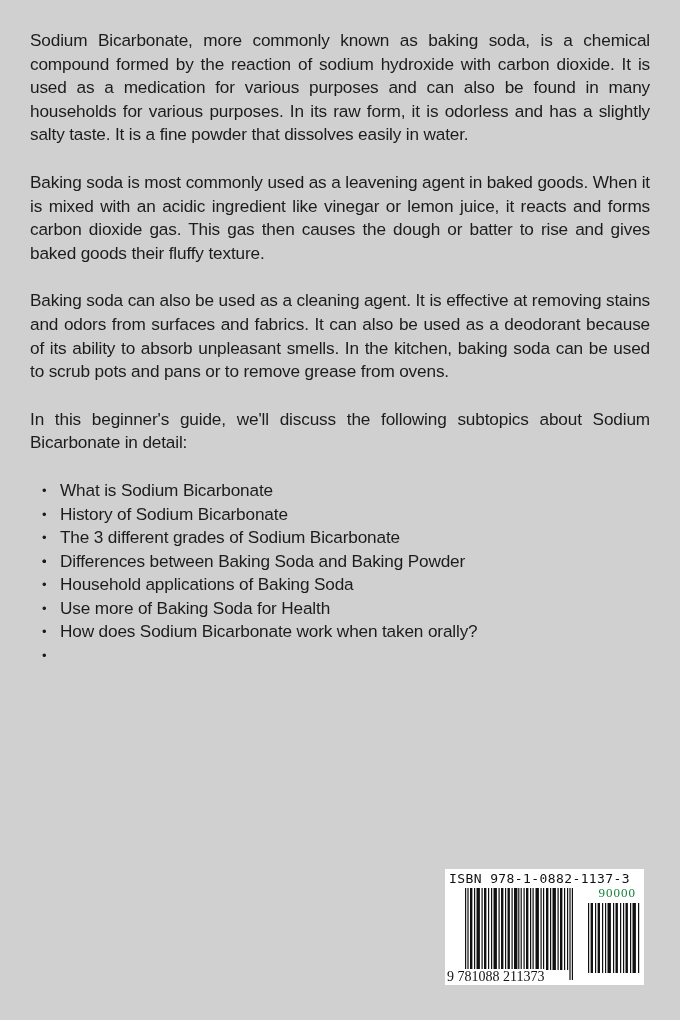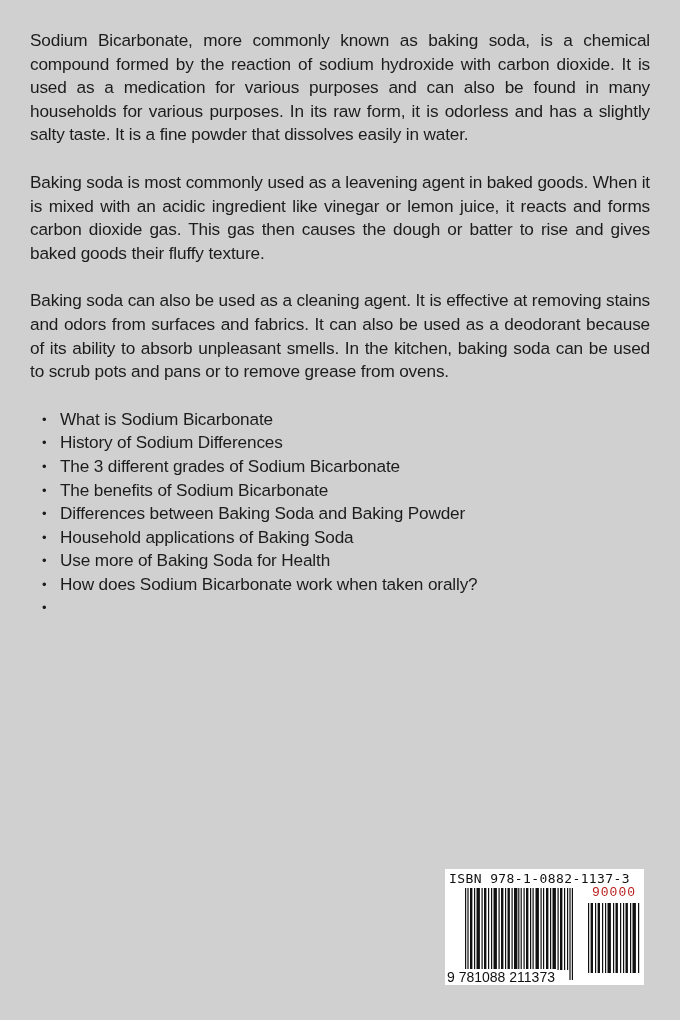--- a/index.html
+++ b/index.html
@@ -62,30 +62,30 @@
       font-family: "DejaVu Sans Mono", monospace;
       font-size: 13px;
       letter-spacing: 0.4px;
       color: #111;
       white-space: nowrap;
     }
     .price-text {
       position: absolute;
       right: 8px;
       top: 16px;
-      font-family: Liberation Mono, monospace;
+      font-family: Liberation Serif, serif;
       font-size: 13px;
       letter-spacing: 1px;
-      color: #b91c1c;
+      color: #15803d;
     }
     .ean-digits {
       position: absolute;
       left: 2px;
       bottom: 0px;
-      font-family: Liberation Sans, sans-serif;
+      font-family: Liberation Serif, serif;
       font-size: 14px;
       color: #111;
       white-space: nowrap;
       background: #fff;
       padding-right: 2px;
     }
     .bars-main {
       position: absolute;
       left: 20px;
       top: 19px;
@@ -100,26 +100,27 @@
       height: 70px;
     }
   </style>
 </head>
 <body>
 
 <div class="content">
   <p class="para">Sodium Bicarbonate, more commonly known as baking soda, is a chemical compound formed by the reaction of sodium hydroxide with carbon dioxide. It is used as a medication for various purposes and can also be found in many households for various purposes. In its raw form, it is odorless and has a slightly salty taste. It is a fine powder that dissolves easily in water.</p>
   <p class="para">Baking soda is most commonly used as a leavening agent in baked goods. When it is mixed with an acidic ingredient like vinegar or lemon juice, it reacts and forms carbon dioxide gas. This gas then causes the dough or batter to rise and gives baked goods their fluffy texture.</p>
   <p class="para">Baking soda can also be used as a cleaning agent. It is effective at removing stains and odors from surfaces and fabrics. It can also be used as a deodorant because of its ability to absorb unpleasant smells. In the kitchen, baking soda can be used to scrub pots and pans or to remove grease from ovens.</p>
+  <p class="para">In this beginner's guide, we'll discuss the following subtopics about Sodium Bicarbonate in detail:</p>
 
   <ul class="topics">
     <li><span class="bullet">•</span><span>What is Sodium Bicarbonate</span></li>
-    <li><span class="bullet">•</span><span>History of Sodium Differences</span></li>
+    <li><span class="bullet">•</span><span>History of Sodium Bicarbonate</span></li>
     <li><span class="bullet">•</span><span>The 3 different grades of Sodium Bicarbonate</span></li>
-    <li><span class="bullet">•</span><span>The benefits of Sodium Bicarbonate</span></li>
+    <li><span class="bullet">•</span></li>
     <li><span class="bullet">•</span><span>Differences between Baking Soda and Baking Powder</span></li>
     <li><span class="bullet">•</span><span>Household applications of Baking Soda</span></li>
     <li><span class="bullet">•</span><span>Use more of Baking Soda for Health</span></li>
     <li><span class="bullet">•</span><span>How does Sodium Bicarbonate work when taken orally?</span></li>
     <li><span class="bullet">•</span></li>
   </ul>
 </div>
 
 <div class="barcode-box">
   <div class="isbn-text">ISBN 978-1-0882-1137-3</div>

